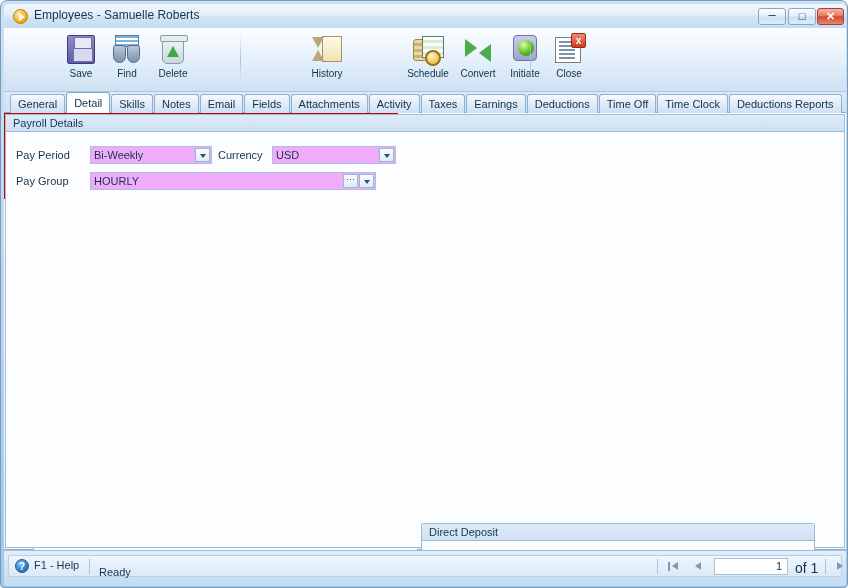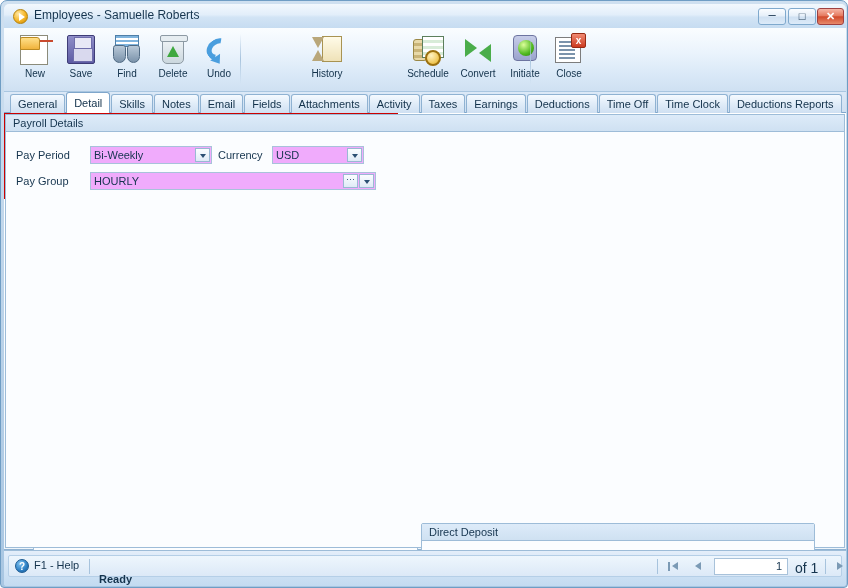--- a/index.html
+++ b/index.html
@@ -361,21 +361,21 @@
     border-radius: 2px;
   }
   #help-icon {
     position:absolute; left:6px; top:3px; width:14px; height:14px; border-radius:50%;
     background: radial-gradient(circle at 35% 30%, #7fc2f0 0%, #2d7fc4 60%, #1b5a92 100%);
     border:1px solid #1b5a92;
     color:#ffffff; font-size:10px; line-height:13px; text-align:center; font-weight:bold;
   }
   #help-text { position:absolute; left:25px; top:3px; font-size:11px; color:#15344e; }
   #status-sep { position:absolute; left:80px; top:3px; width:1px; height:15px; background:#a7c3dd; }
-  #ready-text { position:absolute; left:90px; top:17px; font-size:11px; color:#15344e;font-weight:bold; }
+  #ready-text { position:absolute; left:90px; top:10px; font-size:11px; color:#15344e; }
 
   .nav-sep { position:absolute; top:3px; width:1px; height:15px; background:#a7c3dd; }
   .navbtn {
     position:absolute; top:3px; width:18px; height:15px;
     cursor: default;
   }
   .navbtn .tri { position:absolute; top:3px; width:0; height:0; }
   .tri-l { border-right:6px solid #7b9ab5; border-top:4.5px solid transparent; border-bottom:4.5px solid transparent; left:6px;}
   .tri-r { border-left:6px solid #7b9ab5; border-top:4.5px solid transparent; border-bottom:4.5px solid transparent; left:6px;}
   .bar-l { position:absolute; left:3px; top:3px; width:2px; height:9px; background:#7b9ab5; }
@@ -402,29 +402,20 @@
     <div class="wbtn" id="btn-max">
       <span class="glyph">□</span>
     </div>
     <div class="wbtn" id="btn-close">
       <span class="glyph">✕</span>
     </div>
   </div>
 
   <div id="toolbar">
 
-    <div class="tb-item" style="left:4px">
-      <div class="tb-icon">
-        <div class="ic-page">
-              <div class="ic-lines" style="left:12px"></div>
-            </div>
-        <div class="ic-folder" style="left:2px; top:4px"></div>
-      </div>
-      <div class="tb-label">New</div>
-    </div>
 
     <div class="tb-item" style="left:50px">
       <div class="tb-icon">
             <div class="ic-floppy"></div>
           </div>
       <div class="tb-label">Save</div>
     </div>
 
     <div class="tb-item" style="left:96px">
       <div class="tb-icon">
@@ -436,26 +427,20 @@
     </div>
 
     <div class="tb-item" style="left:142px">
       <div class="tb-icon">
         <div class="ic-bin"></div>
             <div class="ic-recycle"></div>
       </div>
       <div class="tb-label">Delete</div>
     </div>
 
-    <div class="tb-item" style="left:188px">
-      <div class="tb-icon">
-            <div class="ic-undo"></div>
-          </div>
-      <div class="tb-label">Undo</div>
-    </div>
 
     <div id="tb-sep1"></div>
 
 
     <div class="tb-item" style="left:296px; width:54px">
       <div class="tb-icon">
         <div class="ic-scroll"></div>
             <div class="ic-hourglass"></div>
       </div>
       <div class="tb-label">History</div>
@@ -640,21 +625,21 @@
     <div id="grp-payroll">
       <div class="group-inner">
         <div class="group-title">Payroll Details</div>
         <div class="group-body">
           <div class="lbl" style="left:10px; top:16px">Pay Period</div>
           <div class="fld" style="left:84px; top:13px; width:122px; height:18px">
             <span>Bi-Weekly</span>
             <span class="drop-btn"></span>
           </div>
           <div class="lbl" style="left:212px; top:16px">Currency</div>
-          <div class="fld" style="left:266px; top:13px; width:92px; height:18px">
+          <div class="fld" style="left:266px; top:13px; width:124px; height:18px">
             <span>USD</span>
             <span class="drop-btn"></span>
           </div>
 
           <div class="lbl" style="left:10px; top:42px">Pay Group</div>
           <div class="fld" style="left:84px; top:39px; width:286px; height:18px">
             <span>HOURLY</span>
             <span class="ellipsis-btn" style="right:17px">···</span>
             <span class="drop-btn"></span>
           </div>

